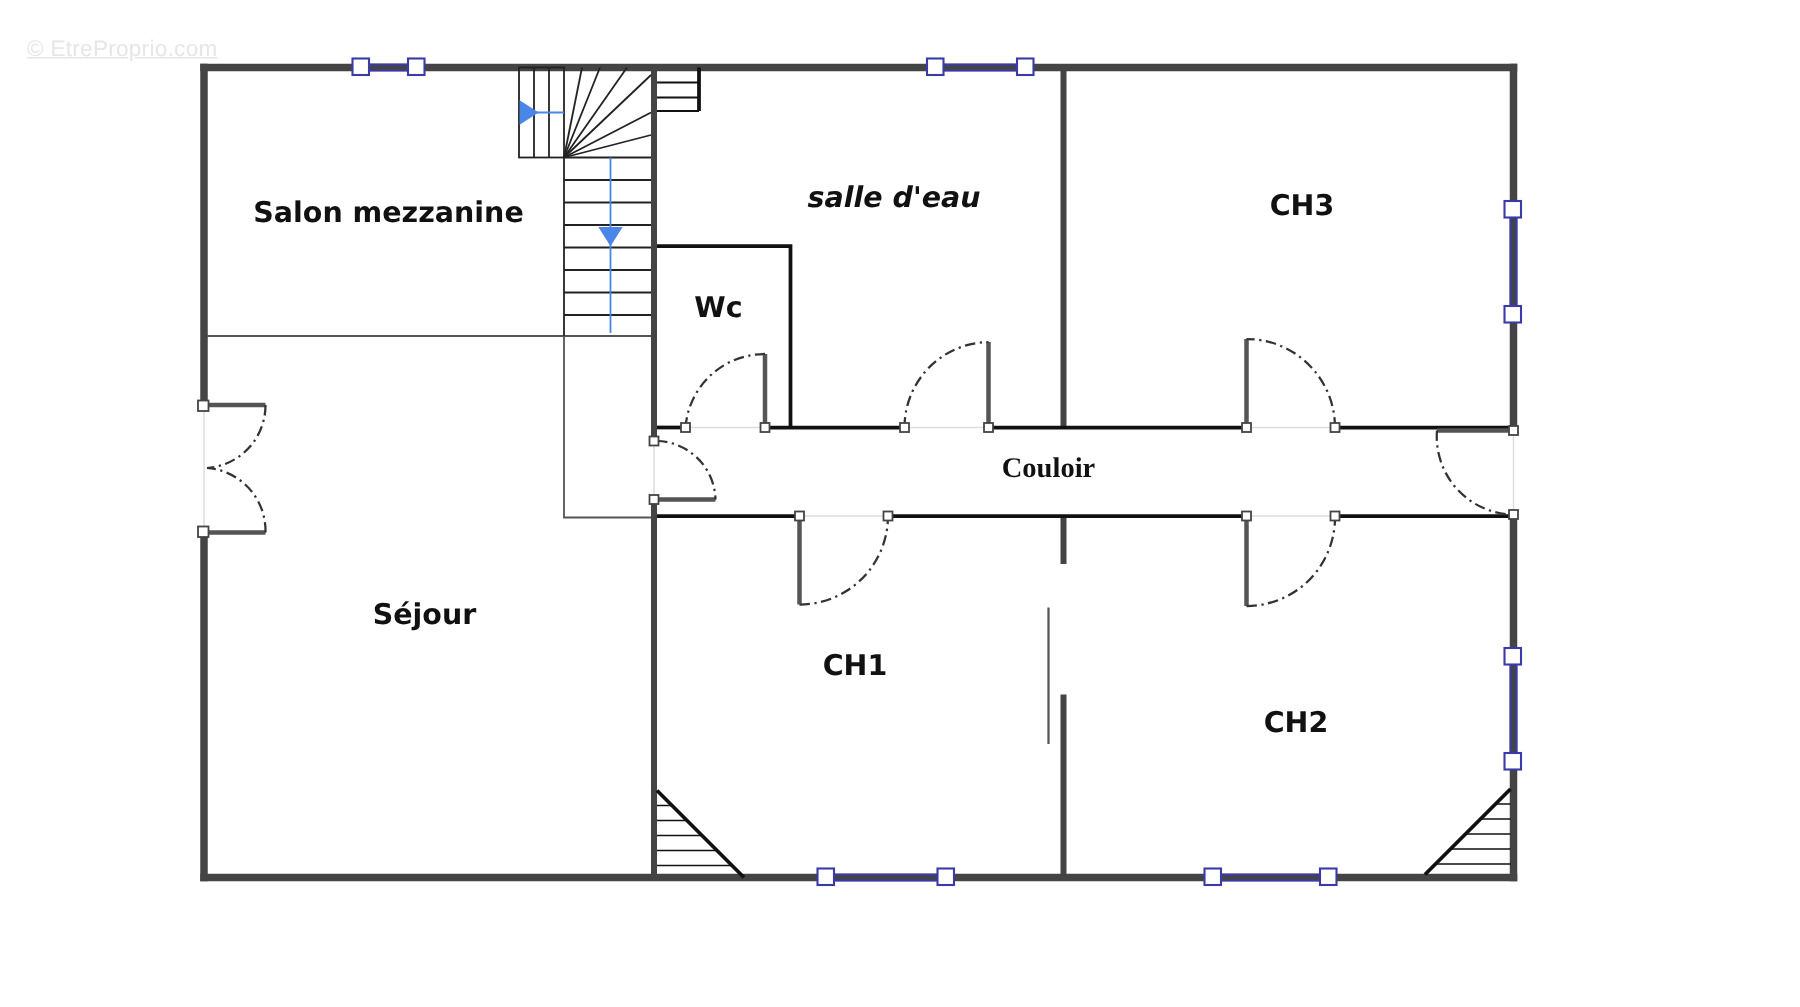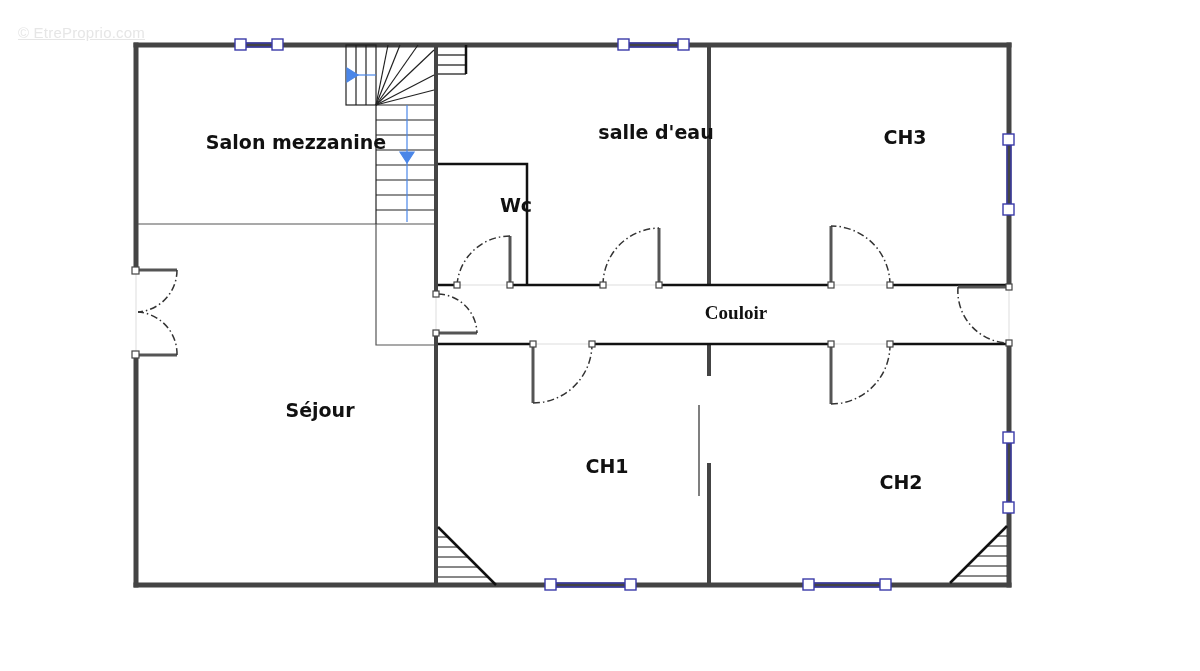--- a/index.html
+++ b/index.html
@@ -1,19 +1,19 @@
 <!DOCTYPE html>
 <html><head>
 <meta charset="utf-8">
 <style>
   html, body { margin: 0; padding: 0; background: #ffffff; }
   body { width: 1200px; height: 671px; position: relative; overflow: hidden; font-family: "DejaVu Sans", sans-serif; }
   .watermark { position: absolute; left: 18px; top: 24px; font-size: 15px; color: #e6e6e6; font-family: "Liberation Sans", sans-serif; letter-spacing: 0.2px; text-decoration: underline; }
   .plan { position: absolute; left: 0; top: 0; }
-  .room-label { position: absolute; font-family: "DejaVu Sans", sans-serif; font-weight: bold; font-size: 19px; color: #111; white-space: nowrap; transform: translate(-50%, -50%); margin-left: 37px; }
+  .room-label { position: absolute; font-family: "DejaVu Sans", sans-serif; font-weight: bold; font-size: 19px; color: #111; white-space: nowrap; transform: translate(-50%, -50%); }
 </style>
 </head>
 <body>
 
 <div class="watermark">© EtreProprio.com</div>
 
 <svg class="plan" width="1200" height="671" viewBox="0 0 1200 671" xmlns="http://www.w3.org/2000/svg">
 
   <g stroke="#444" stroke-width="5" fill="none" stroke-linecap="square">
     <line x1="136" y1="45" x2="1009" y2="45"></line>
@@ -183,19 +183,19 @@
       <line x1="997" y1="536" x2="1007" y2="536"></line>
       <line x1="987" y1="546" x2="1007" y2="546"></line>
       <line x1="977" y1="556" x2="1007" y2="556"></line>
       <line x1="967" y1="566" x2="1007" y2="566"></line>
       <line x1="957" y1="576" x2="1007" y2="576"></line>
     </g>
   </g>
 </svg>
 
 <div class="room-label" style="left:259px;top:142px;">Salon mezzanine</div>
-<div class="room-label" style="left:619px;top:132px;">salle d'eau</div>
+<div class="room-label" style="left:596px;top:132px;font-style:italic;">salle d'eau</div>
 <div class="room-label" style="left:868px;top:137px;">CH3</div>
 <div class="room-label" style="left:479px;top:205px;">Wc</div>
 <div class="room-label" style="left:699px;top:313px;font-family:Liberation Serif, serif;">Couloir</div>
 <div class="room-label" style="left:283px;top:410px;">Séjour</div>
-<div class="room-label" style="left:570px;top:466px;">CH1</div>
+<div class="room-label" style="left:570px;top:444px;">CH1</div>
 <div class="room-label" style="left:864px;top:482px;">CH2</div>
 
 </body></html>

